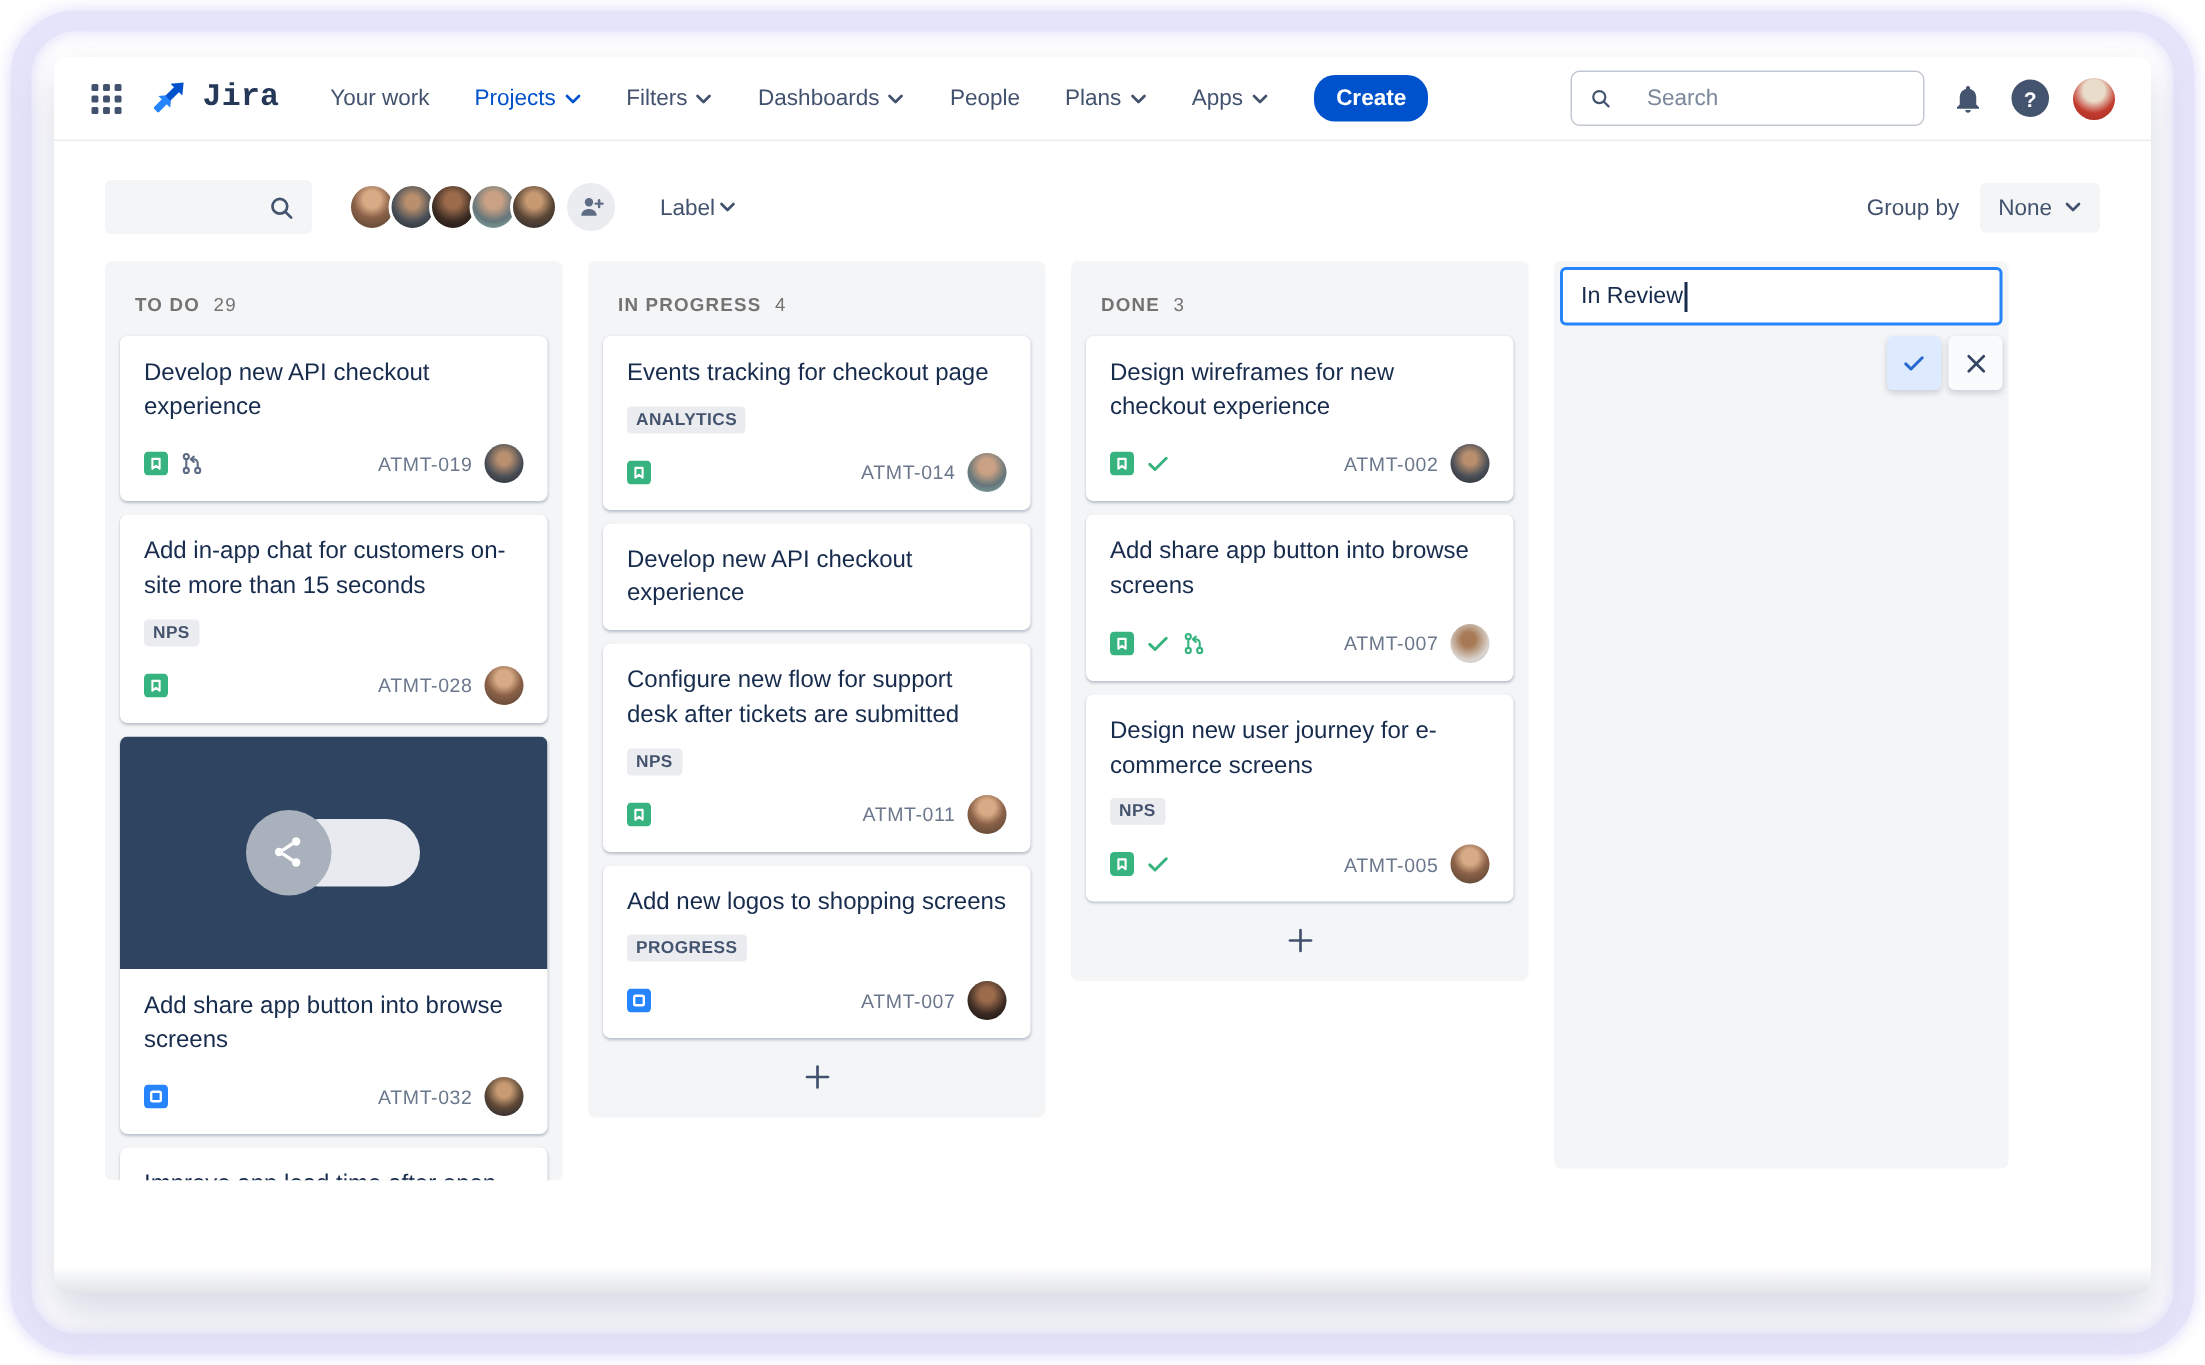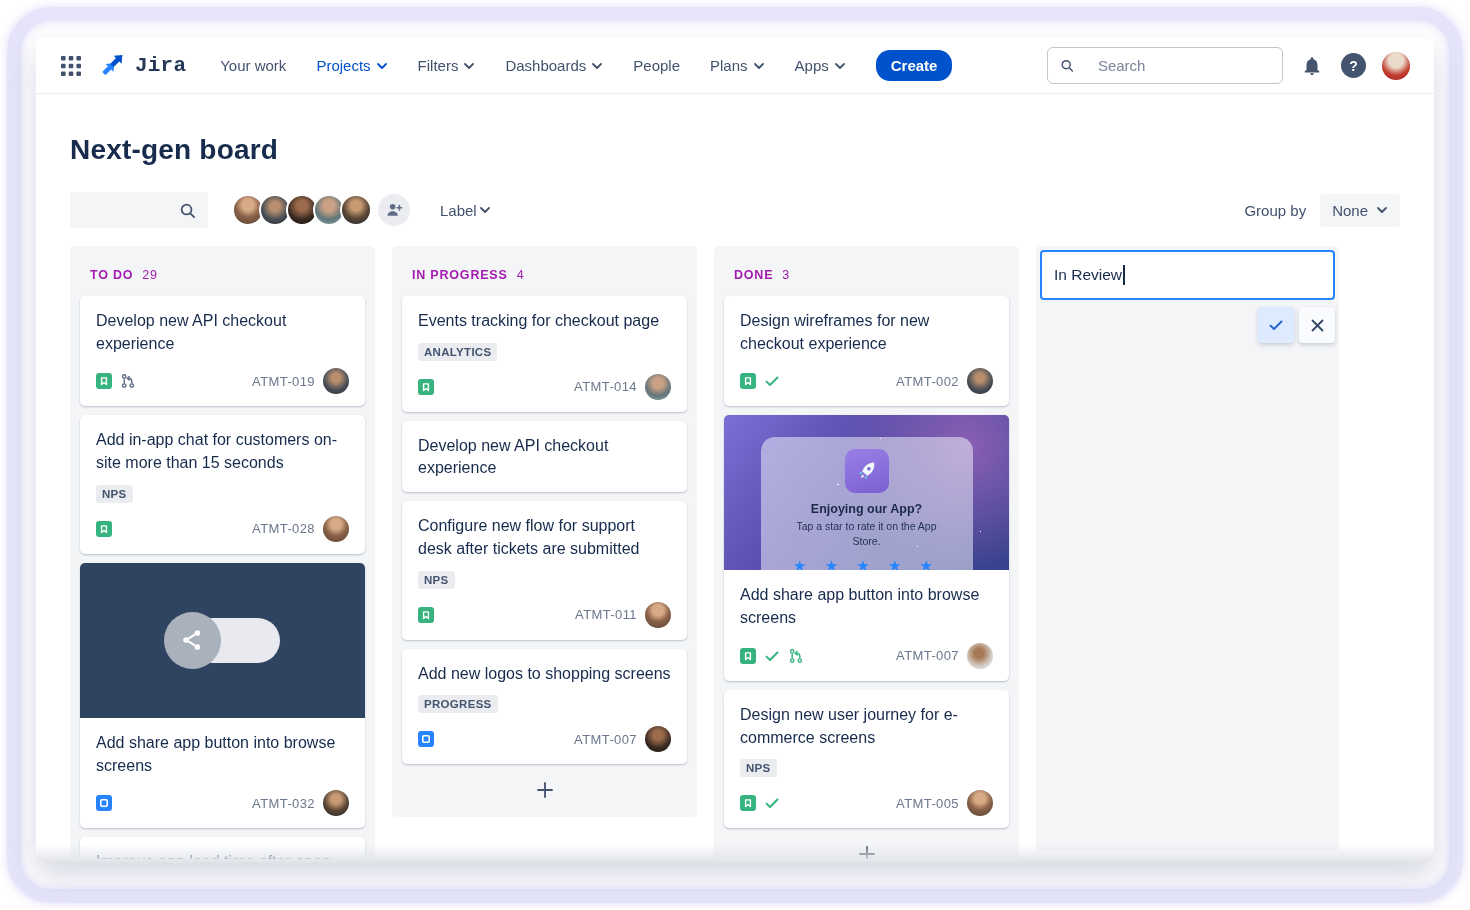--- a/index.html
+++ b/index.html
@@ -55,21 +55,21 @@
   .members .avatar:first-child { margin-left:0; }
   .add-person { width:32px; height:32px; border-radius:50%; background:#EBECF0; margin-left:6px; display:flex; align-items:center; justify-content:center; cursor:pointer; }
   .label-dd { display:flex; align-items:center; gap:2px; margin-left:30px; font-size:15px; font-weight:500; color:#42526E; cursor:pointer; }
   .toolbar-right { margin-left:auto; display:flex; align-items:center; gap:14px; }
   .groupby-label { font-size:15px; color:#42526E; }
   .none-dd { display:flex; align-items:center; gap:8px; background:#F4F5F7; border-radius:4px; padding:8px 12px; font-size:15px; font-weight:500; color:#42526E; cursor:pointer; }
 
   
   .columns { margin-top:18px; display:flex; gap:17px; align-items:flex-start; height:613px; overflow:hidden; }
   .column { width:305px; background:#F4F5F7; border-radius:5px; padding:12px 8px 10px; flex:none; }
-  .col-head { display:flex; gap:9px; padding:10px 12px 14px; font-size:12.5px; font-weight:700; color:#a21caf; letter-spacing:.8px; }
+  .col-head { display:flex; gap:9px; padding:10px 12px 14px; font-size:12.5px; font-weight:700; color:#737373; letter-spacing:.8px; }
   .col-count { font-weight:500; }
   .col-todo { height:613px; overflow:hidden; }
   .col-new { width:303px; height:605px; padding:4px; }
 
   .card { background:#fff; border-radius:5px; box-shadow:0 1px 2px rgba(9,30,66,.25); margin:0 2px 9px; cursor:pointer; overflow:hidden; }
   .card-body { padding:14px 16px 12px; }
   .card-title { font-size:16px; font-weight:500; color:#172B4D; line-height:1.42; }
   .chip { display:inline-block; margin-top:10px; background:#EBECF0; color:#44546F; font-size:11.5px; font-weight:700;
           letter-spacing:.3px; border-radius:3px; padding:3px 6px; }
   .card-foot { display:flex; align-items:center; gap:8px; margin-top:13px; }
@@ -99,21 +99,21 @@
                 background:rgba(235,237,248,.55); border-radius:14px; text-align:center; padding-top:12px; }
   .rate-appicon { width:44px; height:44px; border-radius:10px; margin:0 auto;
                   background:linear-gradient(160deg,#9a7fe8,#7c5fd0); display:flex; align-items:center; justify-content:center; }
   .rate-head { margin-top:9px; font-size:12.5px; font-weight:700; color:#1b2a4a; }
   .rate-sub { margin-top:3px; font-size:10.5px; line-height:1.35; color:#253353; width:150px; margin-left:auto; margin-right:auto; }
   .rate-stars { margin-top:9px; font-size:15px; letter-spacing:7px; color:#2684FF; white-space:nowrap; }
 
   .add-card { display:flex; align-items:center; justify-content:center; height:34px; margin:2px 2px 0; border-radius:4px; cursor:pointer; }
 
   
-  .newcol-input { display:flex; align-items:center; height:50px; background:#fff; border:2px solid #2684FF; border-radius:4px;
+  .newcol-input { display:flex; align-items:center; height:39px; background:#fff; border:2px solid #2684FF; border-radius:4px;
                   padding:0 12px; font-size:15.5px; color:#172B4D; cursor:text; }
   .caret { display:inline-block; width:1.5px; height:20px; background:#172B4D; margin-left:1px; animation:blink 1s steps(1) infinite; }
   @keyframes blink { 50% { opacity:0; } }
   .newcol-actions { display:flex; justify-content:flex-end; gap:5px; margin-top:7px; }
   .sq-btn { width:36px; height:36px; border:none; border-radius:4px; display:flex; align-items:center; justify-content:center;
             cursor:pointer; box-shadow:0 2px 4px rgba(9,30,66,.18); }
   .sq-btn.confirm { background:#DEEBFF; }
   .sq-btn.cancel { background:#FAFBFC; }
 
   .type-icon { display:inline-flex; width:16px; height:16px; }
@@ -246,21 +246,20 @@
           </svg>
         </div>
         <div class="help-circle">
             <span>?</span>
           </div>
         <div class="avatar nav-avatar av-r"></div>
       </div>
     </header>
 
     <main class="board">
-      <h1 class="board-title">Next-gen board</h1>
 
       <div class="toolbar">
         <div class="board-search">
           <svg width="17" height="17" viewBox="0 0 18 18" style="color:#44546F">
               <use href="#i-search"></use>
             </svg>
         </div>
         <div class="members">
           <div class="avatar av-w1"></div>
           <div class="avatar av-m1"></div>
@@ -448,38 +447,20 @@
                     <use href="#i-check"></use>
                   </svg>
                 <span class="spacer"></span>
                 <span class="issue-key">ATMT-002</span>
                 <div class="avatar card-avatar av-m1"></div>
               </div>
             </div>
           </article>
 
           <article class="card">
-            <div class="cover cover-space">
-              <div class="rate-panel">
-                <div class="rate-appicon">
-                  <svg width="28" height="28" viewBox="0 0 28 28">
-                    <g transform="rotate(40 14 14)">
-                      <path d="M14 3 c4.2 3.4 5.4 9 3.4 14.4 h-6.8 C8.6 12 9.8 6.4 14 3 z" fill="#eef9fb"></path>
-                      <circle cx="14" cy="11" r="2.4" fill="#8270DB" stroke="#fff" stroke-width="1"></circle>
-                      <path d="M10.6 17.4 L9 21.5 l3-1.4 z" fill="#5fd0d4"></path>
-                      <path d="M17.4 17.4 L19 21.5 l-3-1.4 z" fill="#5fd0d4"></path>
-                      <path d="M12.6 19.8 h2.8 L14 23.6 z" fill="#fff"></path>
-                    </g>
-                  </svg>
-                </div>
-                <div class="rate-head">Enjoying our App?</div>
-                <div class="rate-sub">Tap a star to rate it on the App Store.</div>
-                <div class="rate-stars">★ ★ ★ ★ ★</div>
-              </div>
-            </div>
             <div class="card-body">
               <div class="card-title">Add share app button into browse screens</div>
               <div class="card-foot">
                 <svg class="type-icon" viewBox="0 0 16 16">
                     <use href="#i-story"></use>
                   </svg>
                 <svg class="type-icon" viewBox="0 0 16 16" style="color:#36B37E">
                     <use href="#i-check"></use>
                   </svg>
                 <svg class="type-icon" viewBox="0 0 16 16" style="color:#36B37E">

